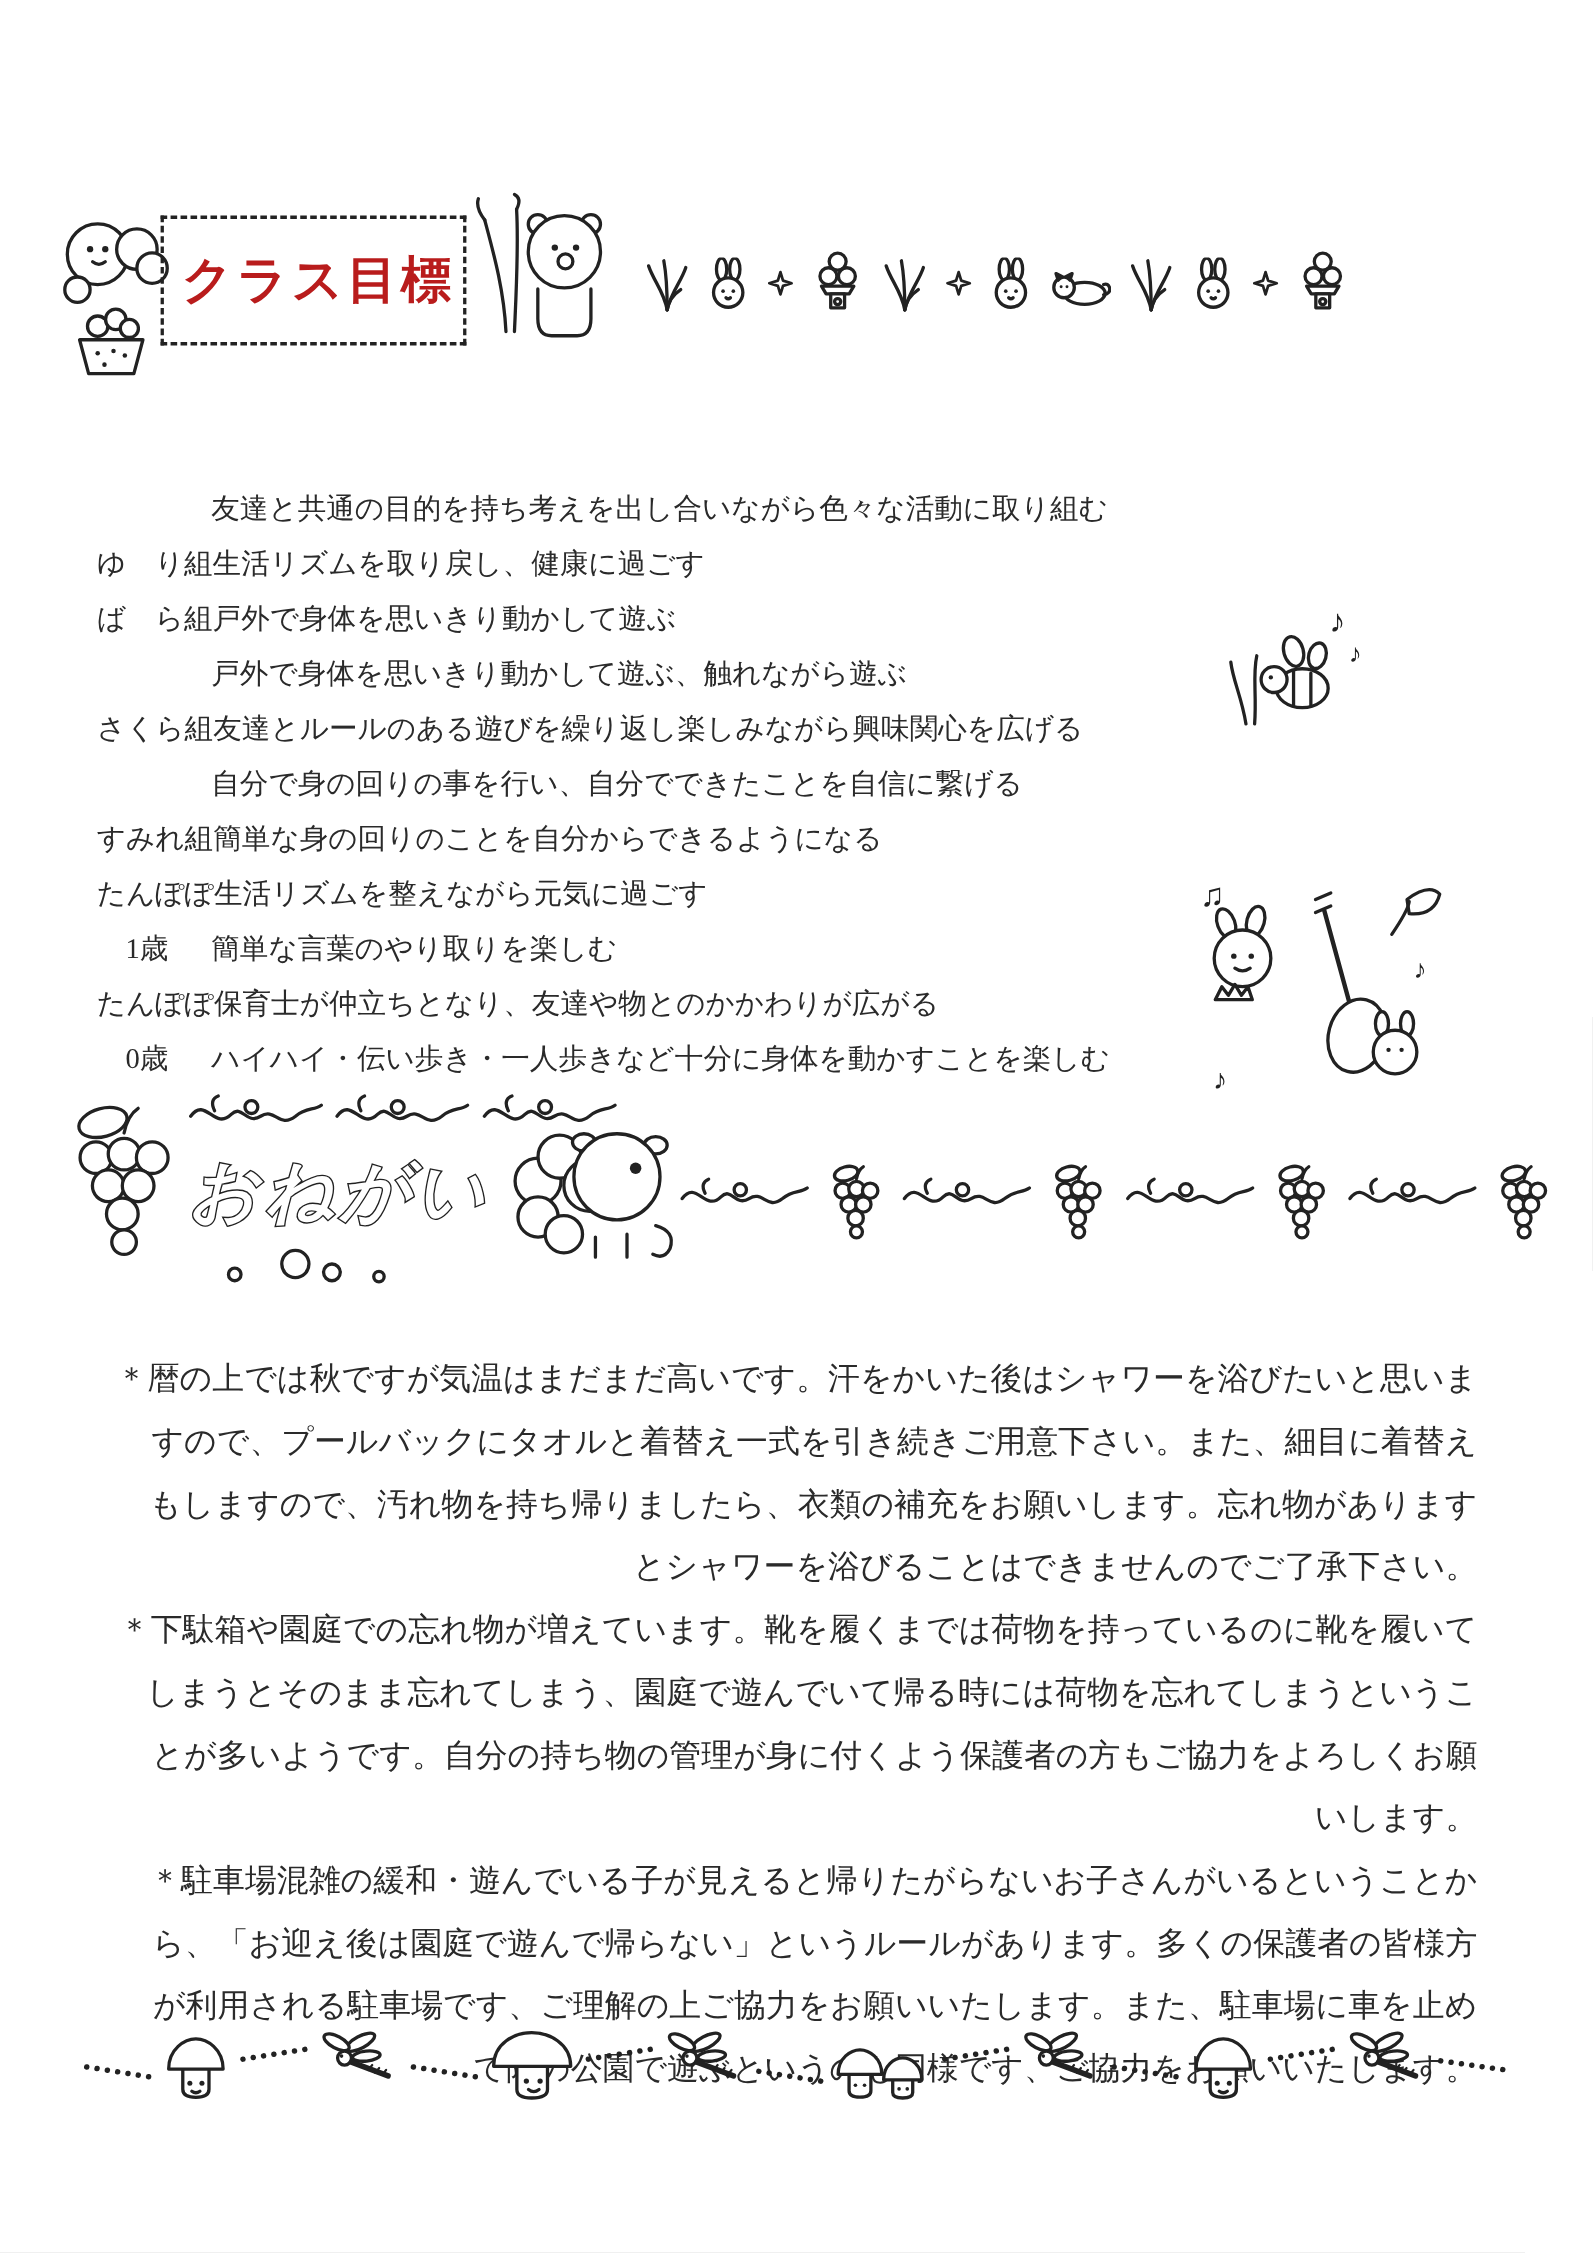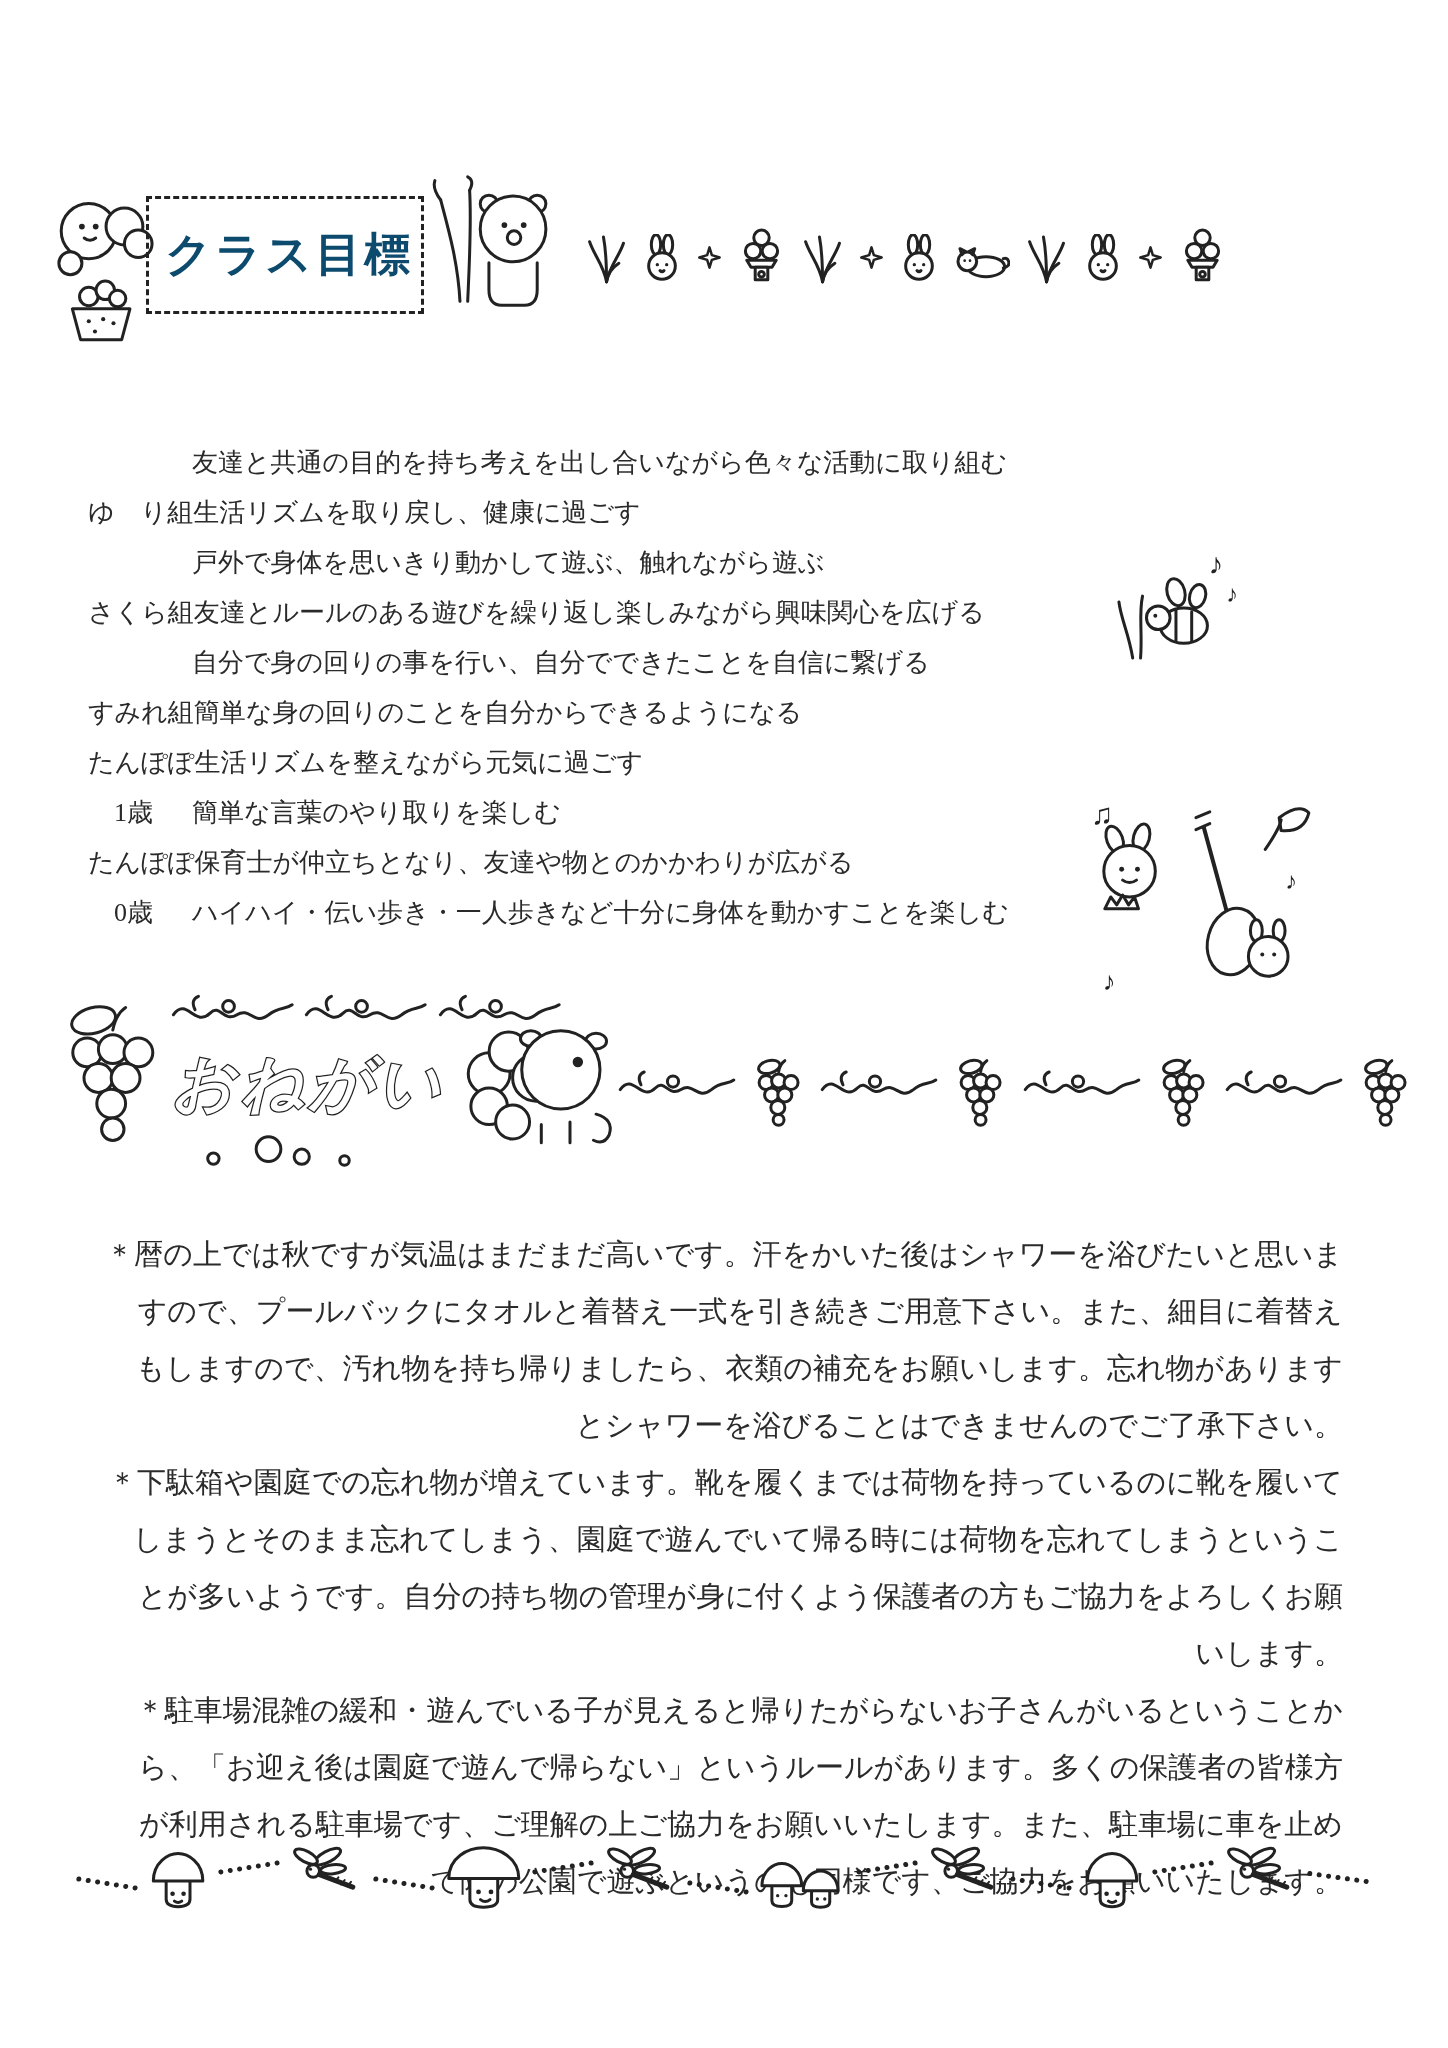--- a/index.html
+++ b/index.html
@@ -20,21 +20,21 @@
   .cloud-wrap{position:absolute;top:192px;left:52px;width:150px;display:flex;flex-direction:column;align-items:flex-start;}
   .cloud-wrap .icon-cloud svg{height:92px;}
   .cloud-wrap .icon-basket svg{height:72px;margin-left:8px;margin-top:-6px;}
   .cg-titlebox{
     position:absolute;top:196px;left:146px;width:272px;height:112px;
     border:3px dashed #222;display:flex;align-items:center;
   }
   .cg-title{
     margin:0;padding-left:16px;
     font-family:Liberation Mono, monospace;
-    font-weight:bold;font-size:46px;letter-spacing:3px;color:#0c4a6e;
+    font-weight:bold;font-size:46px;letter-spacing:3px;color:#b91c1c;
   }
   .cg-bear{position:absolute;left:282px;top:-28px;}
   .cg-bear svg{height:140px;}
   .cg-decor{
     position:absolute;top:228px;left:585px;right:40px;
     display:flex;align-items:flex-end;gap:15px;
   }
   .cg-decor .icon svg{height:50px;}
   .cg-decor .icon-star svg{height:25px;margin-bottom:14px;}
   .cg-decor .icon-cat svg{height:40px;margin-bottom:4px;}
@@ -256,20 +256,24 @@
       </div>
 
     <div class="cg-list">
         <div class="goal-row">
     <span class="goal-label"></span>
     <span class="goal-text">友達と共通の目的を持ち考えを出し合いながら色々な活動に取り組む</span>
   </div>
         <div class="goal-row">
     <span class="goal-label">ゆ　り組</span>
     <span class="goal-text">生活リズムを取り戻し、健康に過ごす</span>
+  </div>
+        <div class="goal-row">
+    <span class="goal-label">ば　ら組</span>
+    <span class="goal-text">戸外で身体を思いきり動かして遊ぶ</span>
   </div>
         <div class="goal-row">
     <span class="goal-label"></span>
     <span class="goal-text">戸外で身体を思いきり動かして遊ぶ、触れながら遊ぶ</span>
   </div>
         <div class="goal-row">
     <span class="goal-label">さくら組</span>
     <span class="goal-text">友達とルールのある遊びを繰り返し楽しみながら興味関心を広げる</span>
   </div>
         <div class="goal-row">

